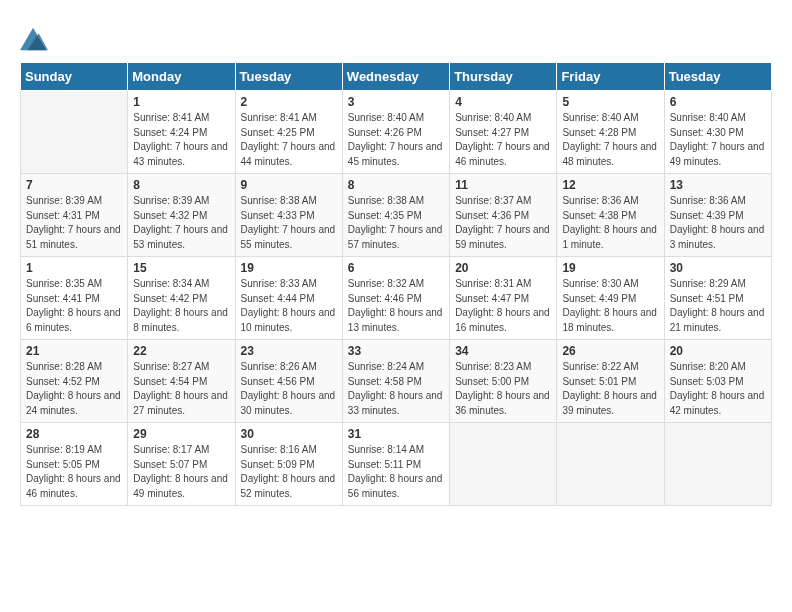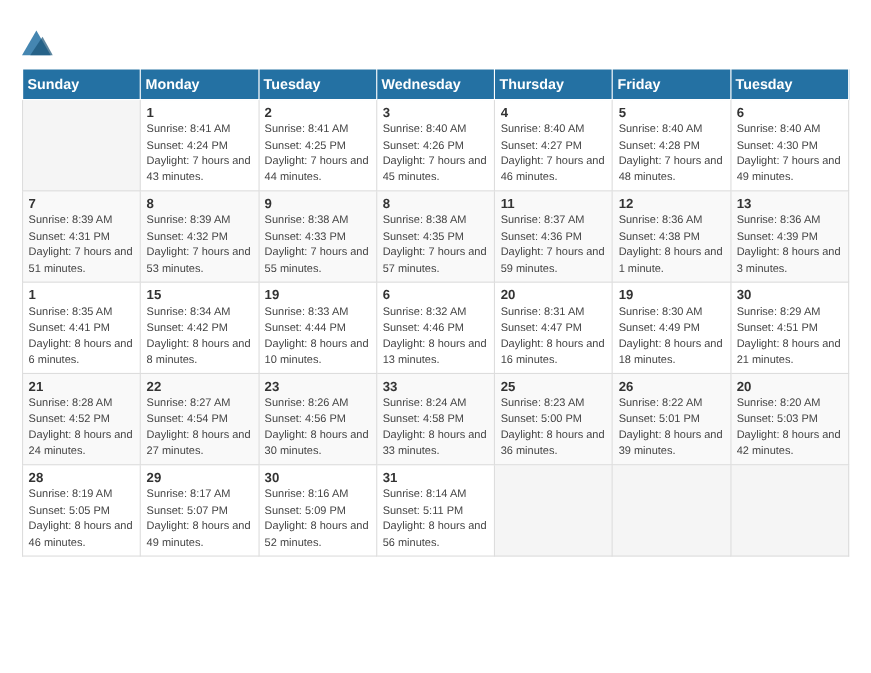--- a/index.html
+++ b/index.html
@@ -233,21 +233,21 @@
           </td>
           <td>
             <span class="day-number">23</span>
             <div class="day-info">Sunrise: 8:26 AM<br>Sunset: 4:56 PM<br>Daylight: 8 hours and 30 minutes.</div>
           </td>
           <td>
             <span class="day-number">33</span>
             <div class="day-info">Sunrise: 8:24 AM<br>Sunset: 4:58 PM<br>Daylight: 8 hours and 33 minutes.</div>
           </td>
           <td>
-            <span class="day-number">25</span>
+            <span class="day-number">34</span>
             <div class="day-info">Sunrise: 8:23 AM<br>Sunset: 5:00 PM<br>Daylight: 8 hours and 36 minutes.</div>
           </td>
           <td>
             <span class="day-number">26</span>
             <div class="day-info">Sunrise: 8:22 AM<br>Sunset: 5:01 PM<br>Daylight: 8 hours and 39 minutes.</div>
           </td>
           <td>
             <span class="day-number">20</span>
             <div class="day-info">Sunrise: 8:20 AM<br>Sunset: 5:03 PM<br>Daylight: 8 hours and 42 minutes.</div>
           </td>

